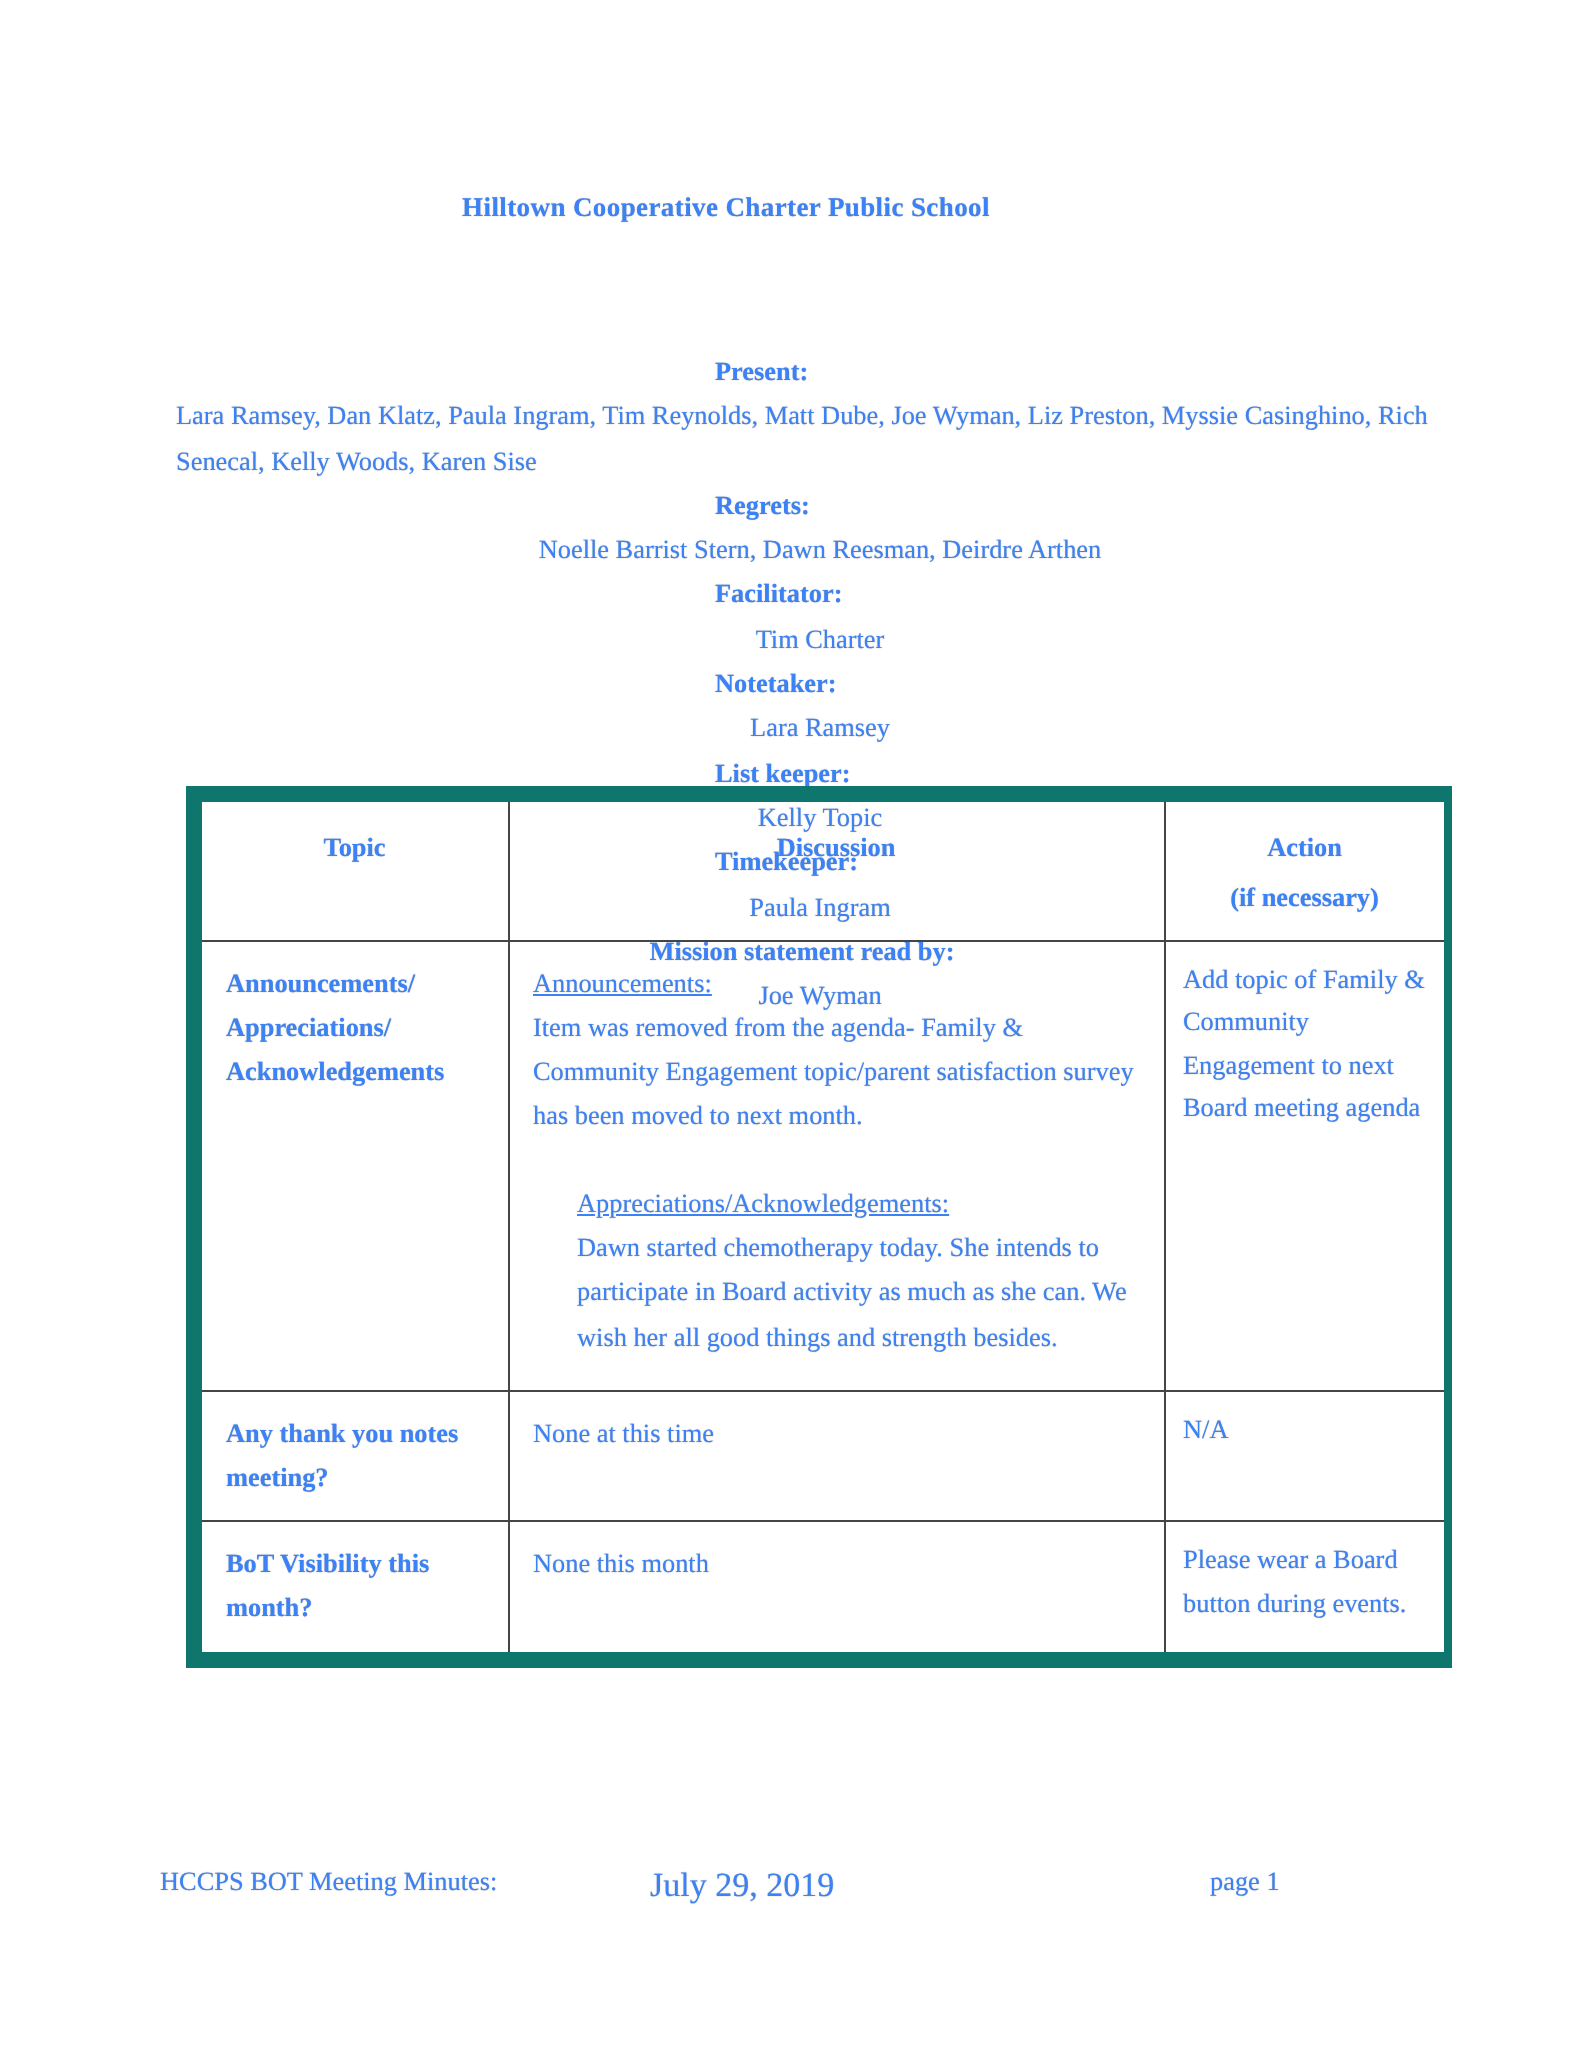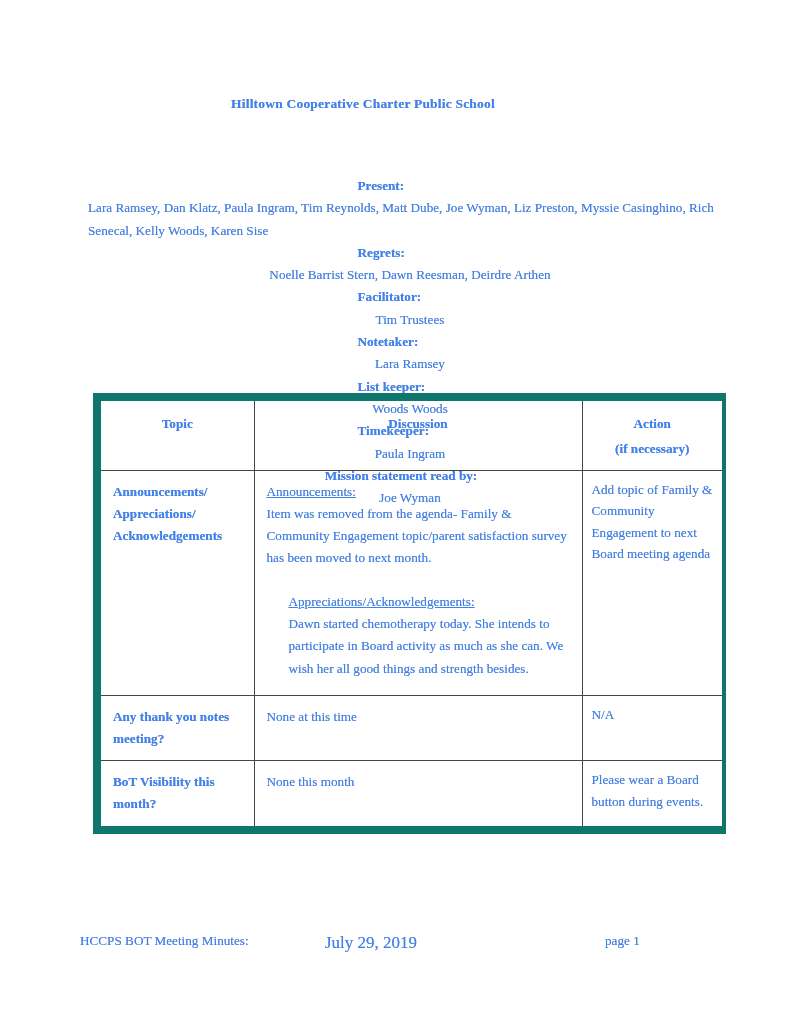--- a/index.html
+++ b/index.html
@@ -121,29 +121,29 @@
     <div class="info-row">
       <span class="info-label">Present:</span>
       <span class="info-value">Lara Ramsey, Dan Klatz, Paula Ingram, Tim Reynolds, Matt Dube, Joe Wyman, Liz Preston, Myssie Casinghino, Rich Senecal, Kelly Woods, Karen Sise</span>
     </div>
     <div class="info-row">
       <span class="info-label">Regrets:</span>
       <span class="info-value">Noelle Barrist Stern, Dawn Reesman, Deirdre Arthen</span>
     </div>
     <div class="info-row">
       <span class="info-label">Facilitator:</span>
-      <span class="info-value">Tim Trustees</span>
+      <span class="info-value">Tim Charter</span>
     </div>
     <div class="info-row">
       <span class="info-label">Notetaker:</span>
       <span class="info-value">Lara Ramsey</span>
     </div>
     <div class="info-row">
       <span class="info-label">List keeper:</span>
-      <span class="info-value">Woods Woods</span>
+      <span class="info-value">Kelly Topic</span>
     </div>
     <div class="info-row">
       <span class="info-label">Timekeeper:</span>
       <span class="info-value">Paula Ingram</span>
     </div>
     <div class="info-row">
       <span class="info-label">Mission statement read by:</span>
       <span class="info-value">Joe Wyman</span>
     </div>
   </div>

